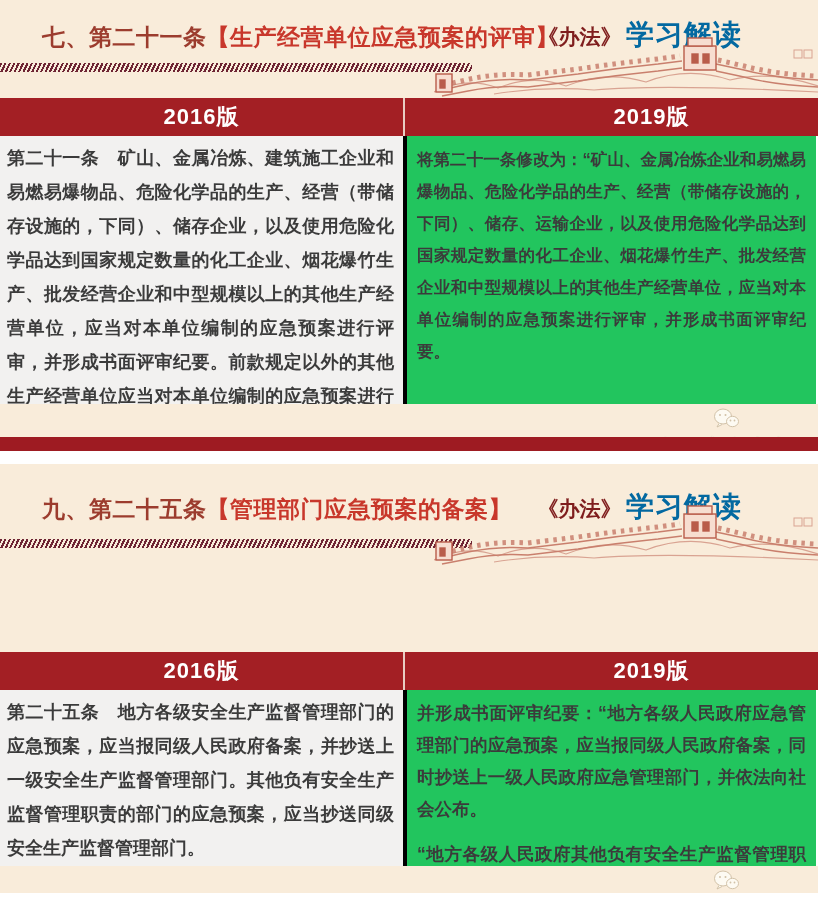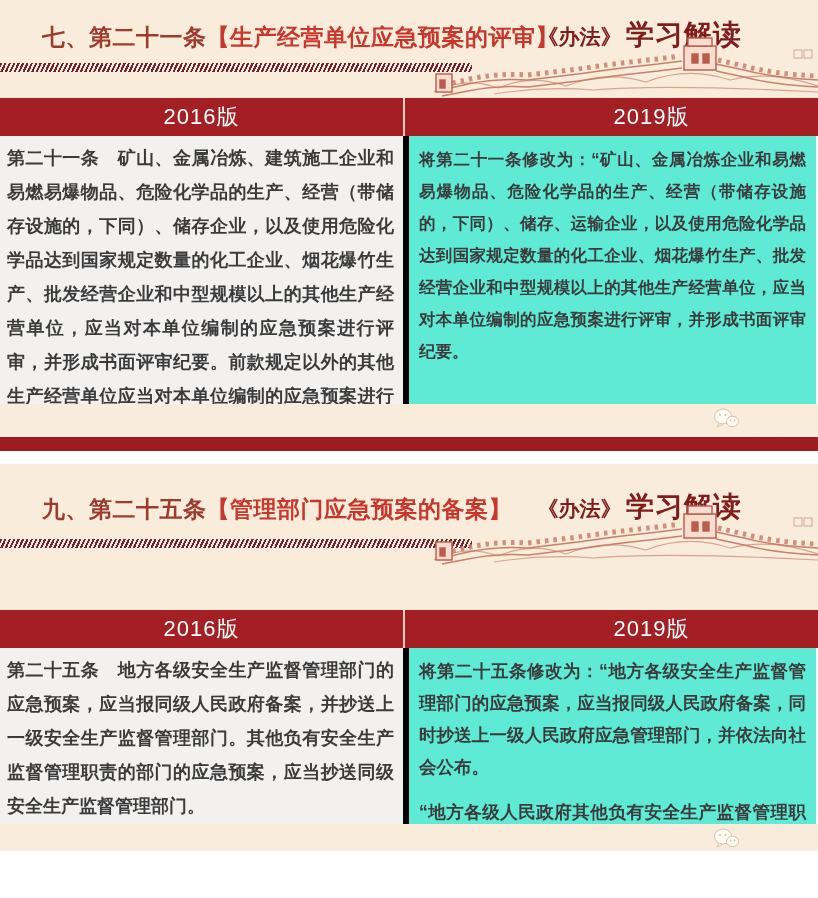--- a/index.html
+++ b/index.html
@@ -5,49 +5,49 @@
   html,body{margin:0;padding:0;}
   body{
     width:818px;height:898px;overflow:hidden;background:#ffffff;
     font-family:"Liberation Sans","DejaVu Sans",sans-serif;
     -webkit-font-smoothing:antialiased;
   }
   .section{position:relative;width:818px;}
   
   .sec-header{position:relative;background:#f9ecda;overflow:hidden;}
   .sec1 .sec-header{height:98px;}
-  .sec2 .sec-header{height:146px;}
+  .sec2 .sec-header{height:188px;}
   .title-row{position:absolute;left:0;right:0;display:flex;align-items:baseline;}
   .sec1 .title-row{top:22px;}
   .sec2 .title-row{top:30px;}
   .title{margin:0 0 0 42px;font-size:23px;font-weight:700;letter-spacing:.5px;white-space:nowrap;}
   .t-num{color:#9c3c2e;}
   .t-br{color:#c8372b;}
   .badge{position:absolute;right:76px;top:-6px;white-space:nowrap;}
   .b-book{color:#7f1d1d;font-size:21px;font-weight:700;margin-top:7px;}
-  .b-rest{color:#7f1d1d;font-size:28px;font-weight:700;letter-spacing:1px;}
+  .b-rest{color:#0369a1;font-size:28px;font-weight:700;letter-spacing:1px;}
   .hatch{position:absolute;left:0;width:472px;height:9px;
     background:repeating-linear-gradient(115deg,#6e2433 0,#6e2433 2px,#f9ecda 2px,#f9ecda 4px);}
   .sec1 .hatch{top:63px;}
   .sec2 .hatch{top:75px;}
   .wall{position:absolute;right:0;width:384px;height:64px;}
   .sec1 .wall{bottom:0;}
   .sec2 .wall{top:38px;}
   
   .thead{display:flex;height:38px;background:#a31f24;}
   .th{flex:0 0 403px;display:flex;align-items:center;justify-content:center;
-      color:#ffffff;font-size:22px;font-weight:400;letter-spacing:1px;}
+      color:#ffffff;font-size:22px;font-weight:700;letter-spacing:1px;}
   .th + .th{flex:0 0 413px;border-left:2px solid #e9cdc4;padding-left:40px;}
   .tbody{display:flex;align-items:stretch;}
   .sec1 .tbody{height:268px;}
   .sec2 .tbody{height:176px;}
   .td{box-sizing:border-box;overflow:hidden;color:#3b3b3b;font-weight:700;text-align:justify;}
   .td p{margin:0;}
   .td.left{flex:0 0 403px;background:#f2f1f0;padding:5px 9px 0 7px;font-size:18px;line-height:34px;}
-  .td.right{flex:0 0 413px;background:#5eead4;border-left:6px solid #000000;padding:7px 10px 0 10px;}
+  .td.right{flex:0 0 413px;background:#22c55e;border-left:4px solid #000000;padding:7px 10px 0 10px;}
   .sec1 .td.right{font-size:16.5px;line-height:32px;}
   .sec2 .td.right{font-size:17.5px;line-height:32px;}
   .sec1 .td.right p + p{margin-top:30px;}
   .sec2 .td.right p + p{margin-top:13px;}
   
   .wm-band{position:relative;background:#f9ecda;overflow:hidden;}
   .sec1 .wm-band{height:33px;}
   .sec2 .wm-band{height:27px;}
   .wm{position:absolute;right:26px;top:4px;display:flex;align-items:center;gap:4px;flex-direction:column;}
   .wm-text{font-size:20px;font-weight:700;letter-spacing:2px;color:#fdfaf2;
@@ -165,21 +165,21 @@
   <div class="cmp-table">
     <div class="thead">
       <div class="th">2016版</div>
       <div class="th">2019版</div>
     </div>
     <div class="tbody">
       <div class="td left">
         <p>第二十五条　地方各级安全生产监督管理部门的应急预案，应当报同级人民政府备案，并抄送上一级安全生产监督管理部门。其他负有安全生产监督管理职责的部门的应急预案，应当抄送同级安全生产监督管理部门。</p>
       </div>
       <div class="td right">
-        <p>将第二十五条修改为：“地方各级安全生产监督管理部门的应急预案，应当报同级人民政府备案，同时抄送上一级人民政府应急管理部门，并依法向社会公布。</p>
+        <p>并形成书面评审纪要：“地方各级人民政府应急管理部门的应急预案，应当报同级人民政府备案，同时抄送上一级人民政府应急管理部门，并依法向社会公布。</p>
         <p>“地方各级人民政府其他负有安全生产监督管理职责的部门的应急预案，应当抄送同级人民政府应急管理部门。”</p>
       </div>
     </div>
   </div>
 
   <div class="wm-band">
     <span class="wm">
       <svg width="26" height="22" viewBox="0 0 26 22">
         <ellipse cx="10" cy="8.5" rx="8.5" ry="7.5" fill="#fdfaf2" stroke="#d2c2a8" stroke-width="1"></ellipse>
         <circle cx="7" cy="7" r="1" fill="#d2c2a8"></circle>

